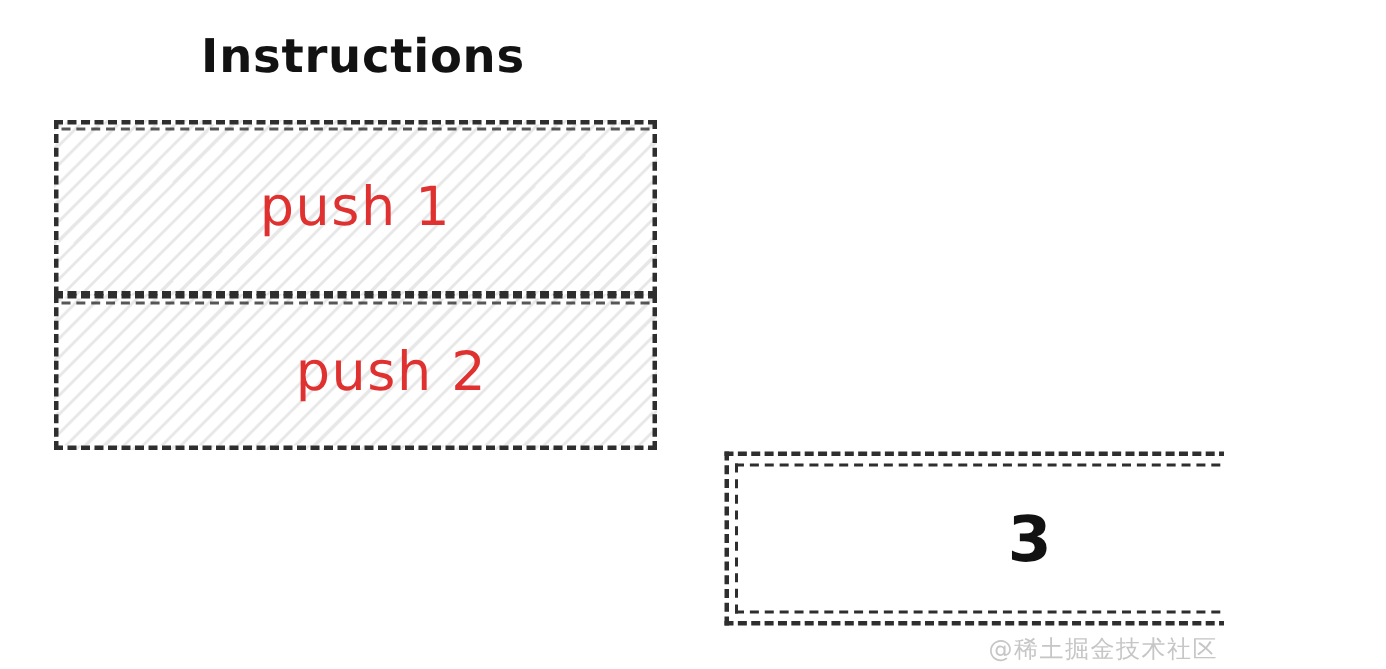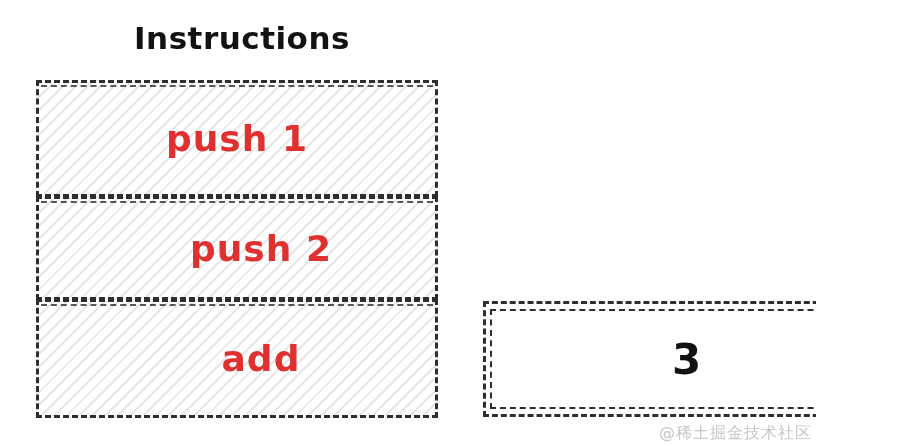--- a/index.html
+++ b/index.html
@@ -67,21 +67,21 @@
   .instruction-row::after {
     content: "";
     position: absolute;
     left: 2px; right: 2px; top: 2px;
     border-top: 2px dashed var(--stroke);
     opacity: 0.8;
     pointer-events: none;
   }
   .instruction-label {
     font-size: 36px;
-    font-weight: 700;
+    font-weight: 400;
     color: var(--instruction-text);
     letter-spacing: 1px;
     text-align: right;
   }
   .stack-box {
     position: absolute;
     left: 483px;
     top: 301px;
     width: 407px;
     height: 116px;
@@ -118,23 +118,20 @@
 
   <div class="diagram-title instructions-title">Instructions</div>
 
   <div class="instructions-box">
     <div class="instruction-row row-1">
       <span class="instruction-label">push 1</span>
     </div>
     <div class="instruction-row row-2">
       <span class="instruction-label">push 2</span>
     </div>
-    <div class="instruction-row row-3">
-      <span class="instruction-label">add</span>
-    </div>
   </div>
 
 
   <div class="stack-box">
     <div class="stack-box-inner"></div>
     <span class="stack-value">3</span>
   </div>
 
   <div class="watermark">@稀土掘金技术社区</div>
 

